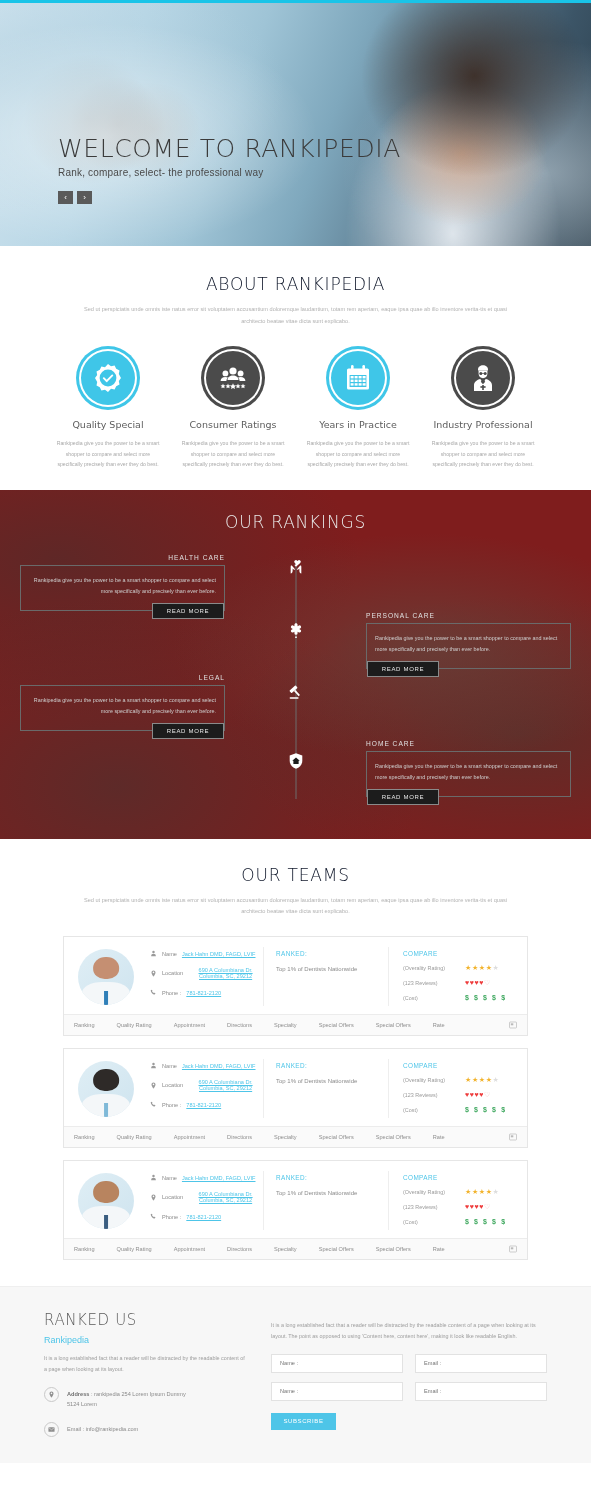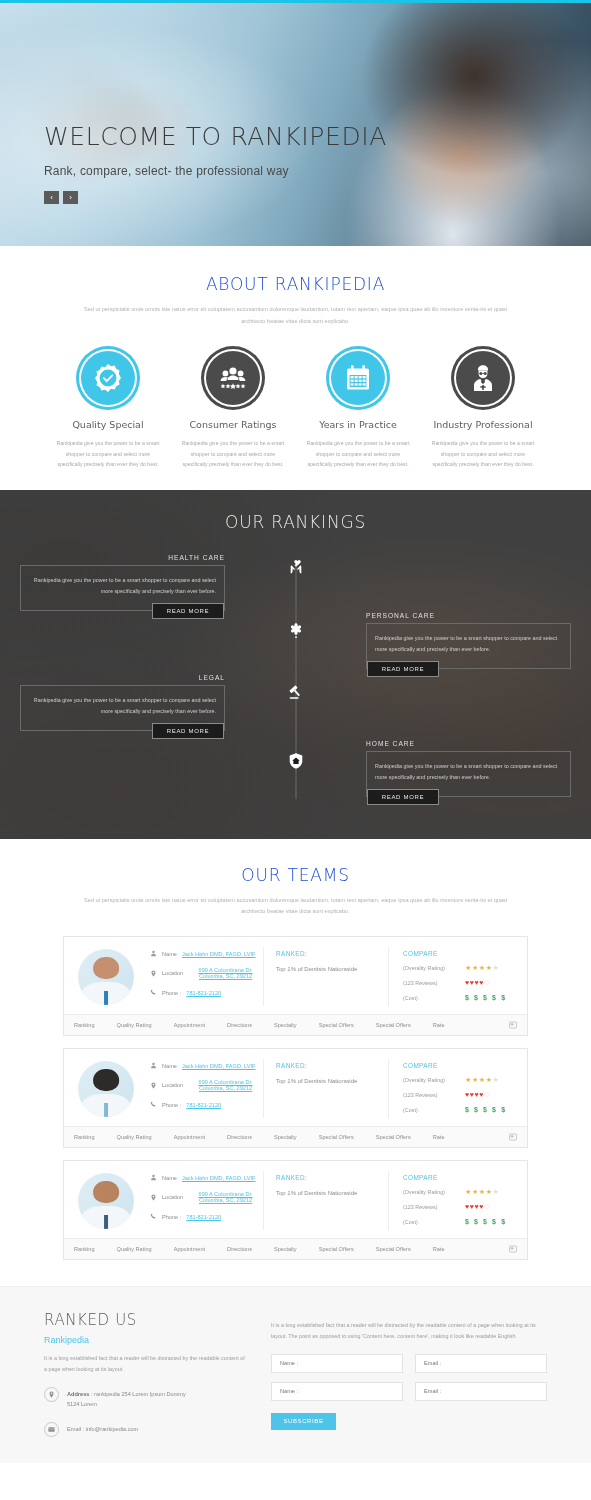--- a/index.html
+++ b/index.html
@@ -34,47 +34,47 @@
       background: radial-gradient(ellipse at 30% 55%, rgba(255,255,255,.55), rgba(255,255,255,0) 60%),
                   radial-gradient(ellipse at 12% 35%, rgba(180,210,225,.8), rgba(180,210,225,0) 55%),
                   radial-gradient(circle at 25% 48%, rgba(120,100,85,.45), rgba(120,100,85,0) 22%),
                   radial-gradient(circle at 33% 50%, rgba(90,70,60,.4), rgba(90,70,60,0) 18%),
                   radial-gradient(circle at 43% 52%, rgba(150,130,115,.4), rgba(150,130,115,0) 20%); }
   .hero-blur::after { content:""; position:absolute; right:0; top:0; width:52%; height:100%;
       background: radial-gradient(ellipse at 62% 30%, rgba(60,45,38,.95), rgba(60,45,38,0) 42%),
                   radial-gradient(ellipse at 58% 62%, rgba(215,175,150,.95), rgba(215,175,150,0) 34%),
                   radial-gradient(ellipse at 55% 95%, rgba(235,240,245,.9), rgba(235,240,245,0) 45%),
                   radial-gradient(ellipse at 85% 70%, rgba(200,215,225,.6), rgba(200,215,225,0) 55%); }
-  .hero-inner { position: absolute; left: 44px; bottom: 42px; z-index: 3; }
+  .hero-inner { position: absolute; left: 58px; bottom: 42px; z-index: 3; }
   .hero-title { font-size: 25px; font-weight: 300; color: #3b3b3b; letter-spacing: .6px;
                 font-family: "DejaVu Sans", sans-serif; }
-  .hero-sub { font-size: 12px; color: #4a4a4a; margin-top: 13px; letter-spacing: .2px; }
+  .hero-sub { font-size: 10px; color: #4a4a4a; margin-top: 4px; letter-spacing: .2px; }
   .hero-arrows { display: flex; gap: 4px; margin-top: 13px; }
   .hero-arrows div { width: 15px; height: 13px; background: #5a5a5a; color: #fff;
                      font-size: 8px; display: flex; align-items: center; justify-content: center; }
 
   
   .about { padding: 28px 0 20px; text-align: center; background: #fff; }
-  .sec-title { font-size: 17px; font-weight: 300; color: #1d4ed8; letter-spacing: .8px;
+  .sec-title { font-size: 17px; font-weight: 300; color: #0f172a; letter-spacing: .8px;
                font-family: "DejaVu Sans", sans-serif; }
   .sec-desc { font-size: 5.6px; color: #b2b2b2; line-height: 2.1; margin: 10px auto 0;
               max-width: 430px; }
   .features { display: flex; justify-content: center; gap: 0; margin-top: 22px; }
   .feature { width: 125px; text-align: center; }
   .f-icon { width: 58px; height: 58px; border-radius: 50%; margin: 0 auto;
             display: flex; align-items: center; justify-content: center; position: relative; }
   .f-icon.cyan { background: #3fc6e8; box-shadow: 0 0 0 2px #fff inset, 0 0 0 3px #3fc6e8; }
   .f-icon.dark { background: #4b4b4b; box-shadow: 0 0 0 2px #fff inset, 0 0 0 3px #4b4b4b; }
   .f-icon svg { width: 32px; height: 32px; fill: #fff; }
   .f-title { font-size: 9.5px; color: #5d5d5d; margin-top: 12px; font-weight: 400;
              font-family: "DejaVu Sans", sans-serif; }
   .f-desc { font-size: 5.2px; color: #a9a9a9; line-height: 2.0; margin-top: 8px; padding: 0 10px; }
 
   
-  .rankings { position: relative; background: #404040; padding: 22px 0 30px; overflow: hidden; }
+  .rankings { position: relative; background: #7f1d1d; padding: 22px 0 30px; overflow: hidden; }
   .rank-bg { position: absolute; inset: 0;
     background: radial-gradient(ellipse at 72% 45%, rgba(95,80,70,.55), rgba(0,0,0,0) 42%),
                 radial-gradient(ellipse at 88% 70%, rgba(70,58,50,.55), rgba(0,0,0,0) 40%),
                 radial-gradient(ellipse at 20% 85%, rgba(60,55,52,.5), rgba(0,0,0,0) 45%),
                 radial-gradient(ellipse at 10% 20%, rgba(55,52,50,.45), rgba(0,0,0,0) 40%); }
   .rank-title { position: relative; text-align: center; font-size: 17px; font-weight: 300;
                 color: #e9e9e9; letter-spacing: .8px; font-family:"DejaVu Sans",sans-serif; }
   .timeline { position: relative; margin-top: 22px; height: 255px; }
   .tl-line { position: absolute; left: 50%; top: 8px; bottom: 10px; width: 1px;
              background: #6d6d6d; transform: translateX(-.5px); }

